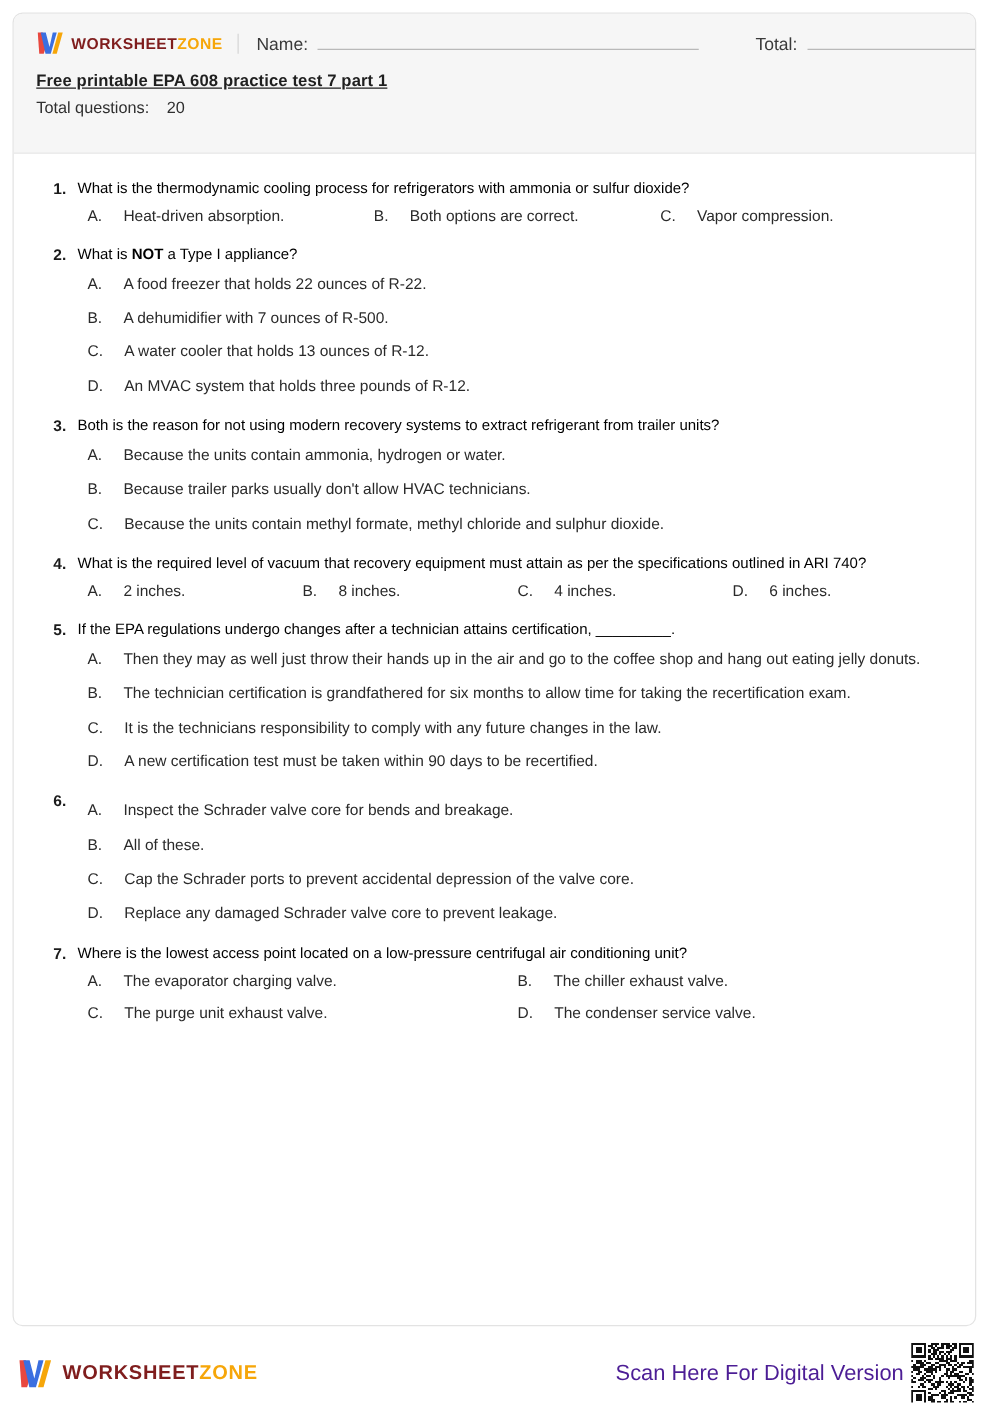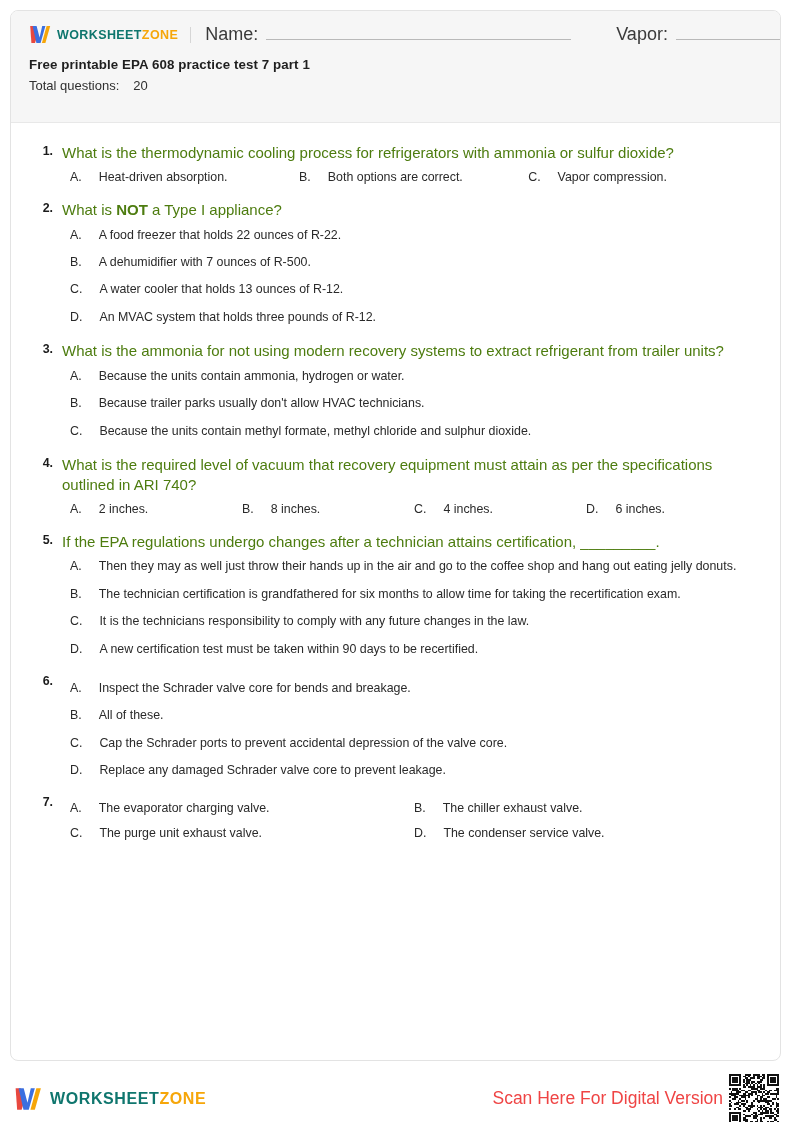--- a/index.html
+++ b/index.html
@@ -55,33 +55,33 @@
   .logo-mark {
     width: 22px;
     height: 19px;
     display: block;
   }
   .brand-text {
     font-size: 12.5px;
     font-weight: bold;
     letter-spacing: 0.4px;
   }
-  .brand-text .w1 { color: #0f766e; }
+  .brand-text .w1 { color: #7f1d1d; }
   .brand-text .w2 { color: #f6a609; }
   .brand-divider {
     width: 1px;
     height: 16px;
     background: #d6d6d6;
     margin: 0 14px 0 12px;
     flex: 0 0 auto;
   }
   .field {
     display: flex;
     align-items: baseline;
-    font-size: 18px;
+    font-size: 14px;
     color: #3a3a3a;
   }
   .field-label { flex: 0 0 auto; }
   .field-line {
     display: block;
     border-bottom: 1px solid #b9b9b9;
     height: 12px;
     margin-left: 8px;
   }
   .field-name .field-line { width: 305px; }
@@ -89,20 +89,21 @@
   .field-grade .field-line { width: 182px; }
 
   .header-meta {
     padding: 12px 18px 0 18px;
   }
   .sheet-title {
     font-size: 13.3px;
     font-weight: bold;
     color: #1f1f1f;
     letter-spacing: 0.1px;
+    text-decoration: underline;
   }
   .sheet-subtitle {
     font-size: 13px;
     color: #2f2f2f;
     margin-top: 6px;
   }
   .sheet-subtitle .count { margin-left: 14px; }
 
   
   .questions {
@@ -119,23 +120,23 @@
     font-size: 12.4px;
     font-weight: bold;
     color: #1b1b1b;
     padding-top: 1px;
   }
   .q-body {
     flex: 1 1 auto;
     padding-left: 9px;
   }
   .q-text {
-    font-size: 15px;
+    font-size: 12px;
     line-height: 1.32;
-    color: #4d7c0f;
+    color: #000000;
   }
   .q-text b { font-weight: bold; }
 
   .options {
     margin-top: 7px;
   }
   
   .opt-stack .opt {
     display: flex;
     font-size: 12.4px;
@@ -184,21 +185,21 @@
     flex: 0 0 auto;
   }
   .footer-brand .logo-mark { width: 28px; height: 24px; }
   .footer-brand .brand-text {
     font-size: 16px;
     letter-spacing: 0.6px;
   }
   .footer-spacer { flex: 1 1 auto; }
   .scan-text {
     font-size: 17.5px;
-    color: #ef4444;
+    color: #4c1d95;
     margin-right: 6px;
     white-space: nowrap;
   }
   .qr {
     width: 50px;
     height: 50px;
     flex: 0 0 auto;
     display: block;
   }
 </style>
@@ -220,21 +221,21 @@
       </div>
 
       <div class="brand-divider"></div>
 
       <div class="field field-name">
         <span class="field-label">Name:</span>
         <span class="field-line"></span>
       </div>
 
       <div class="field field-grade">
-        <span class="field-label">Vapor:</span>
+        <span class="field-label">Total:</span>
         <span class="field-line"></span>
       </div>
     </div>
 
     <div class="header-meta">
       <div class="sheet-title">Free printable EPA 608 practice test 7 part 1</div>
       <div class="sheet-subtitle">
         <span>Total questions:</span><span class="count">20</span>
       </div>
     </div>
@@ -284,21 +285,21 @@
             <div class="opt">
               <span class="opt-letter">D.</span>
               <span class="opt-body">An MVAC system that holds three pounds of R-12.</span>
             </div>
           </div>
         </div>
       </div>
       <div class="question">
         <div class="q-num">3.</div>
         <div class="q-body">
-          <div class="q-text"><span>What is the ammonia for not using modern recovery systems to extract refrigerant from trailer units?</span></div>
+          <div class="q-text"><span>Both is the reason for not using modern recovery systems to extract refrigerant from trailer units?</span></div>
           <div class="options opt-stack">
             <div class="opt">
               <span class="opt-letter">A.</span>
               <span class="opt-body">Because the units contain ammonia, hydrogen or water.</span>
             </div>
             <div class="opt">
               <span class="opt-letter">B.</span>
               <span class="opt-body">Because trailer parks usually don't allow HVAC technicians.</span>
             </div>
             <div class="opt">
@@ -377,20 +378,21 @@
             <div class="opt">
               <span class="opt-letter">D.</span>
               <span class="opt-body">Replace any damaged Schrader valve core to prevent leakage.</span>
             </div>
           </div>
         </div>
       </div>
       <div class="question">
         <div class="q-num">7.</div>
         <div class="q-body">
+          <div class="q-text"><span>Where is the lowest access point located on a low-pressure centrifugal air conditioning unit?</span></div>
           <div class="options">
             <div class="opt-row opt-cols-2">
               <div class="opt-cell">
                 <span class="opt-letter">A.</span>
                 <span class="opt-body">The evaporator charging valve.</span>
               </div>
               <div class="opt-cell">
                 <span class="opt-letter">B.</span>
                 <span class="opt-body">The chiller exhaust valve.</span>
               </div>

